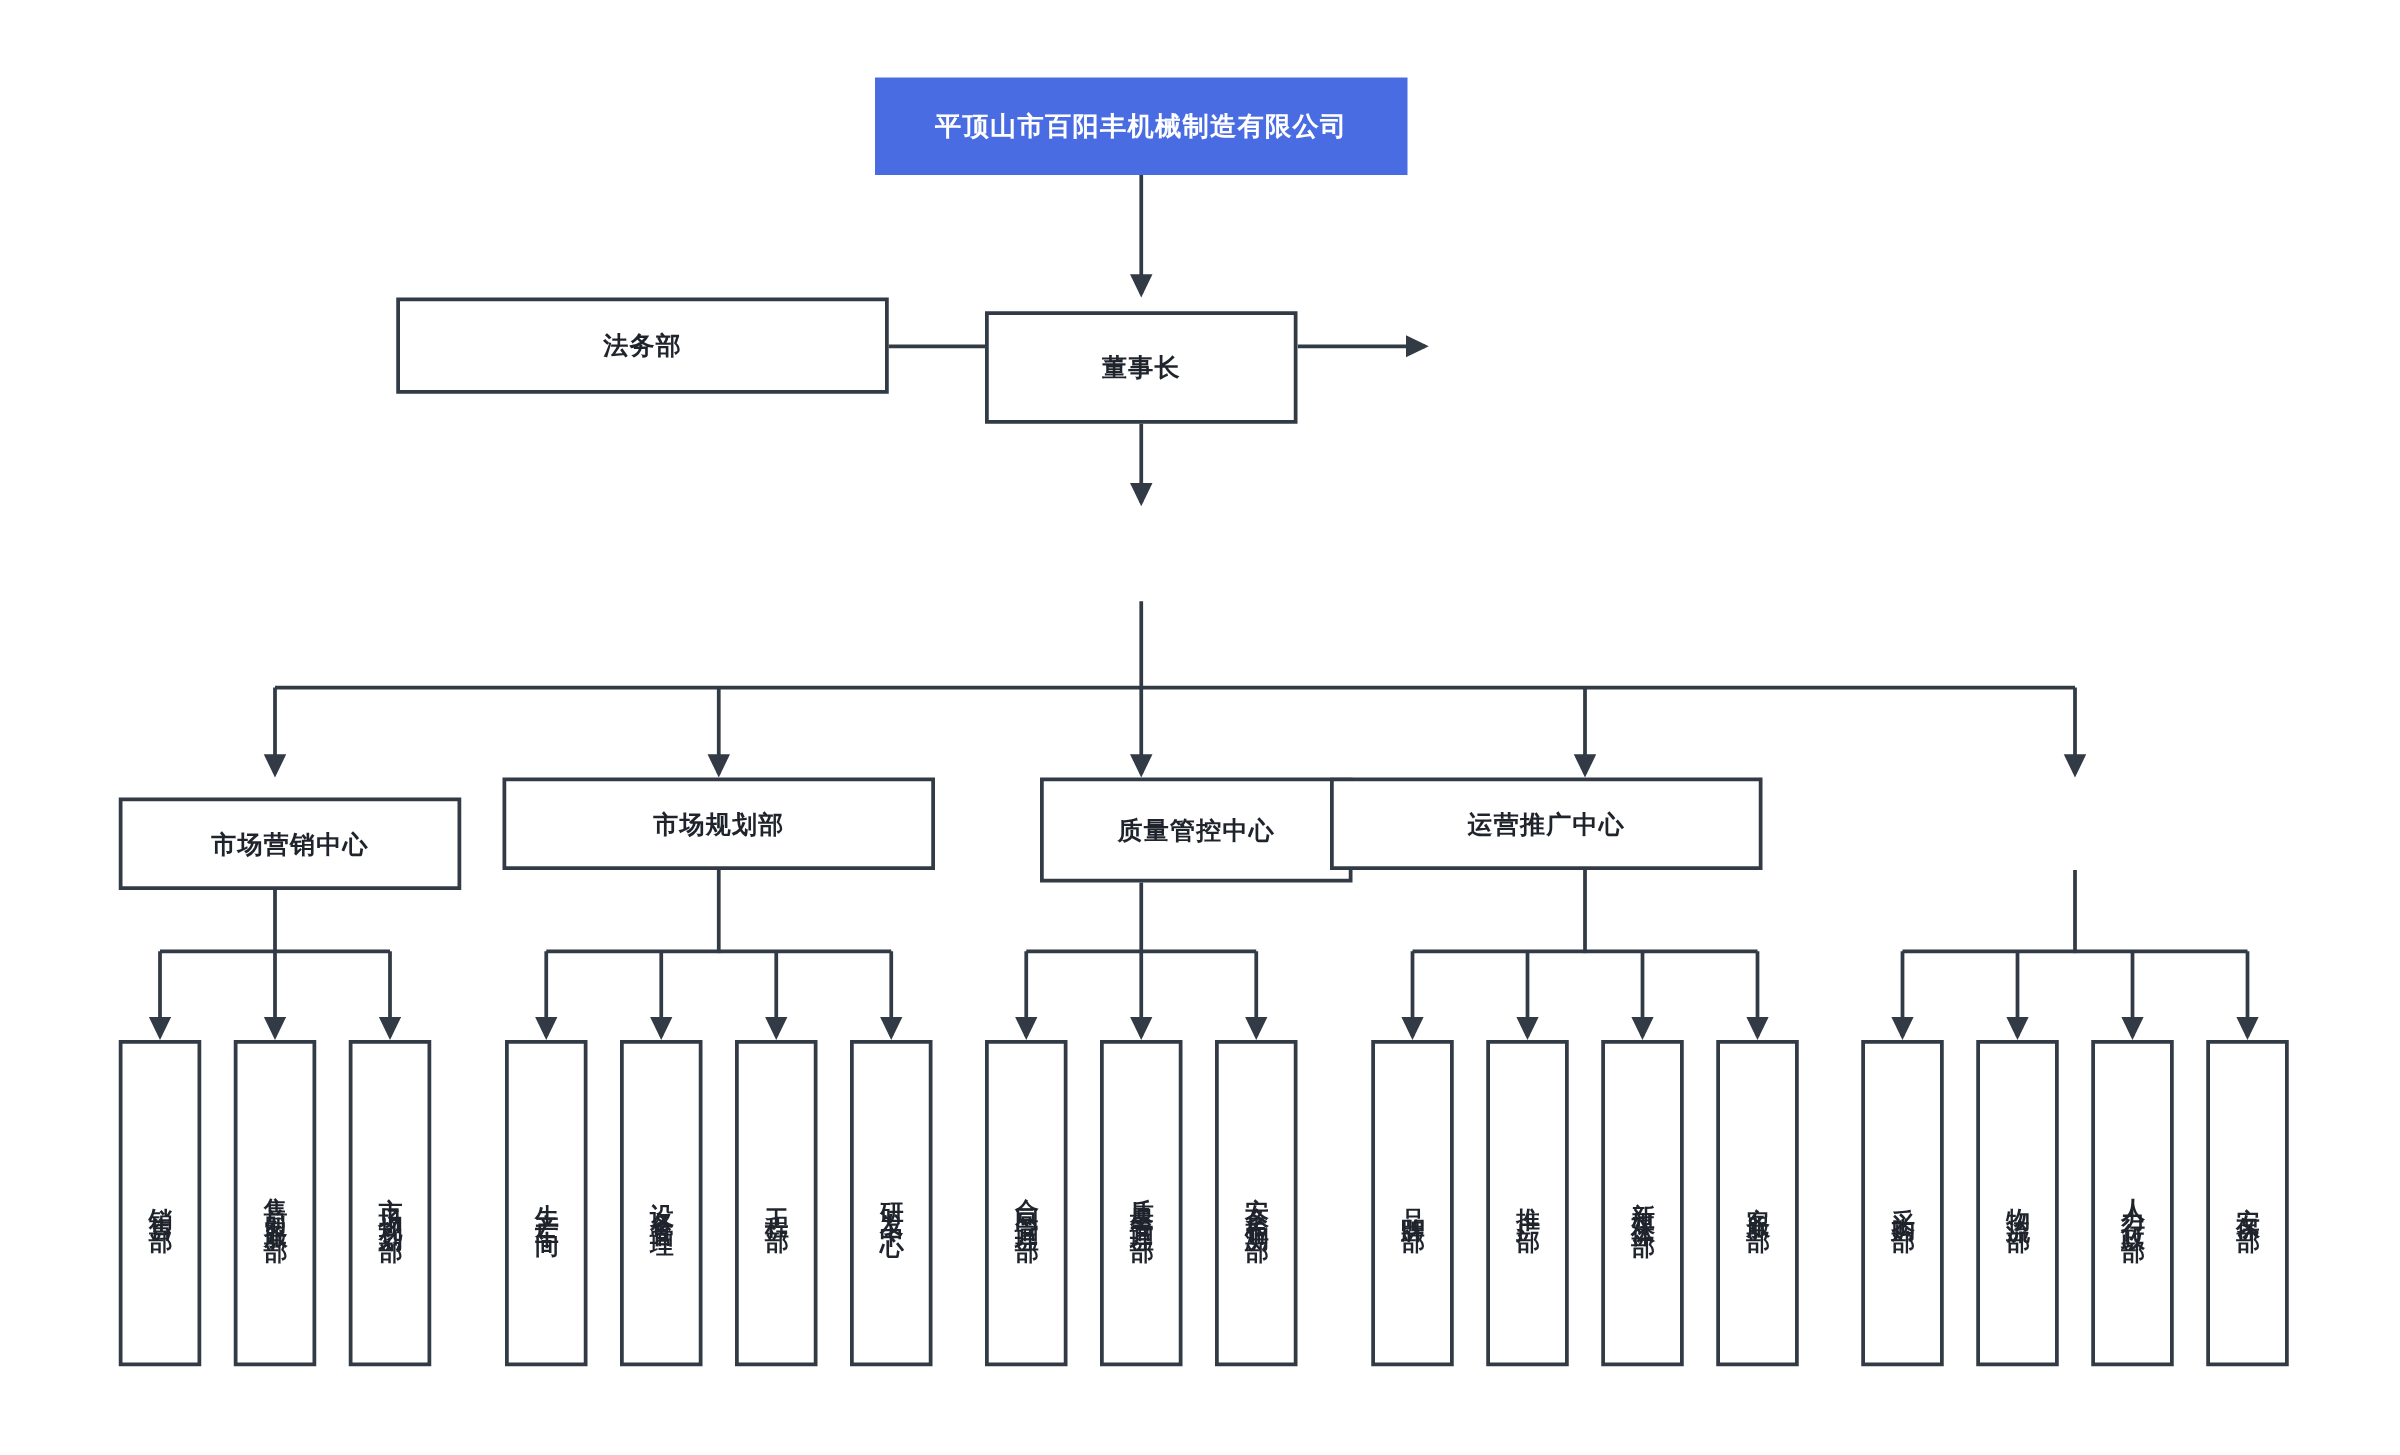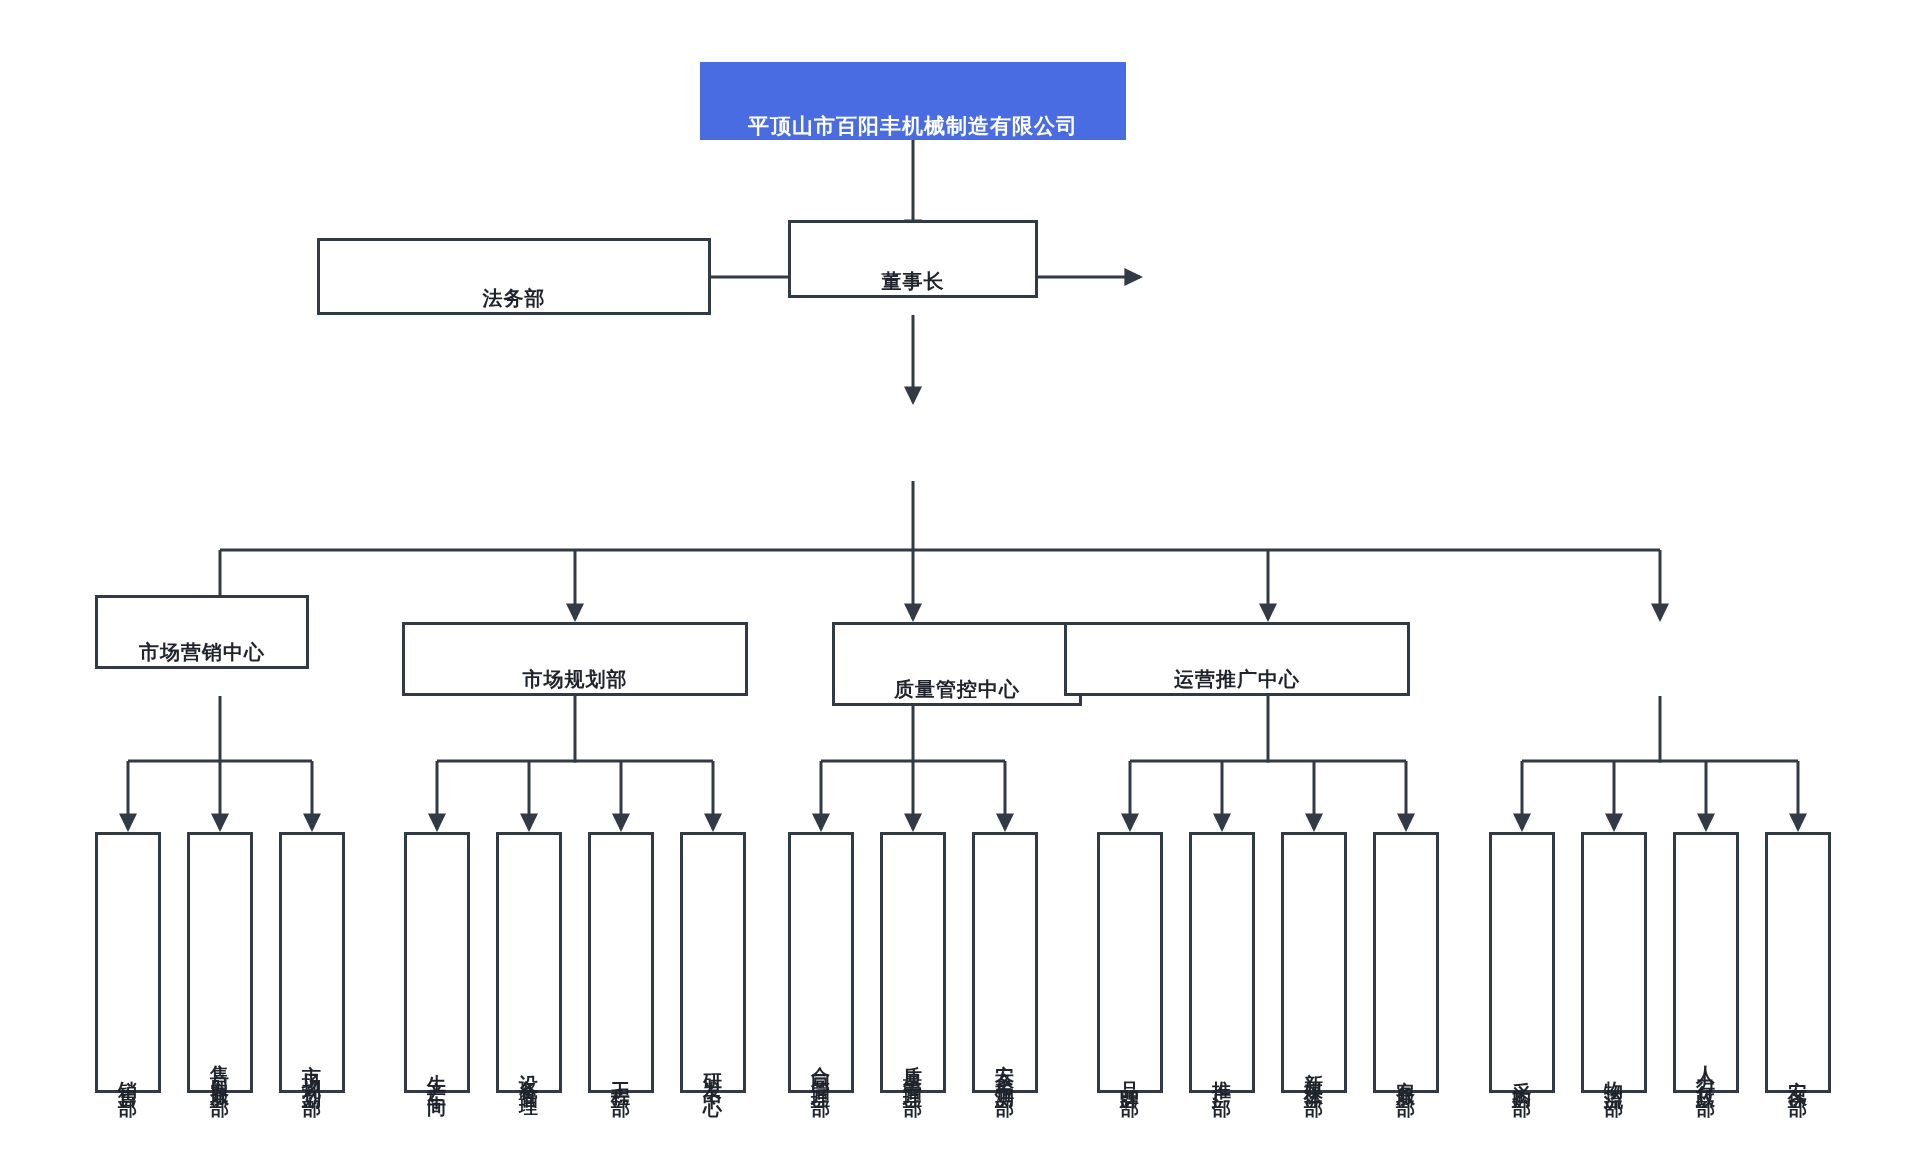--- a/index.html
+++ b/index.html
@@ -4,21 +4,21 @@
 <style>
   html,body{margin:0;padding:0;background:#ffffff;}
   body{font-family:"Liberation Sans","DejaVu Sans",sans-serif;}
   #canvas{position:relative;width:1920px;height:1164px;background:#ffffff;overflow:hidden;}
   #connectors{position:absolute;left:0;top:0;width:1920px;height:1164px;pointer-events:none;}
   .box{
     position:absolute;
     box-sizing:border-box;
     background:#ffffff;
     border:3px solid #323a45;
-    display:flex;align-items:flex-end;justify-content:center;
+    display:flex;align-items:center;justify-content:center;
     color:#1f242c;
     font-weight:bold;
     font-size:20px;
     letter-spacing:1px;
     z-index:2;
   }
   .box.root{
     background:#4a6ce3;
     border:none;
     color:#ffffff;
@@ -98,26 +98,26 @@
     </g>
   </svg>
 
   <div class="box root" style="left:700px;top:62px;width:426px;height:78px">
     <span>平顶山市百阳丰机械制造有限公司</span>
   </div>
 
   <div class="box" style="left:317px;top:238px;width:394px;height:77px">
     <span>法务部</span>
   </div>
-  <div class="box" style="left:788px;top:220px;width:250px;height:78px">
+  <div class="box" style="left:788px;top:249px;width:250px;height:90px">
     <span>董事长</span>
   </div>
 
 
-  <div class="box" style="left:95px;top:595px;width:214px;height:74px">
+  <div class="box" style="left:95px;top:638px;width:274px;height:74px">
     <span>市场营销中心</span>
   </div>
   <div class="box" style="left:402px;top:622px;width:346px;height:74px">
     <span>市场规划部</span>
   </div>
   <div class="box" style="left:832px;top:622px;width:250px;height:84px">
     <span>质量管控中心</span>
   </div>
   <div class="box" style="left:1064px;top:622px;width:346px;height:74px">
     <span>运营推广中心</span>

